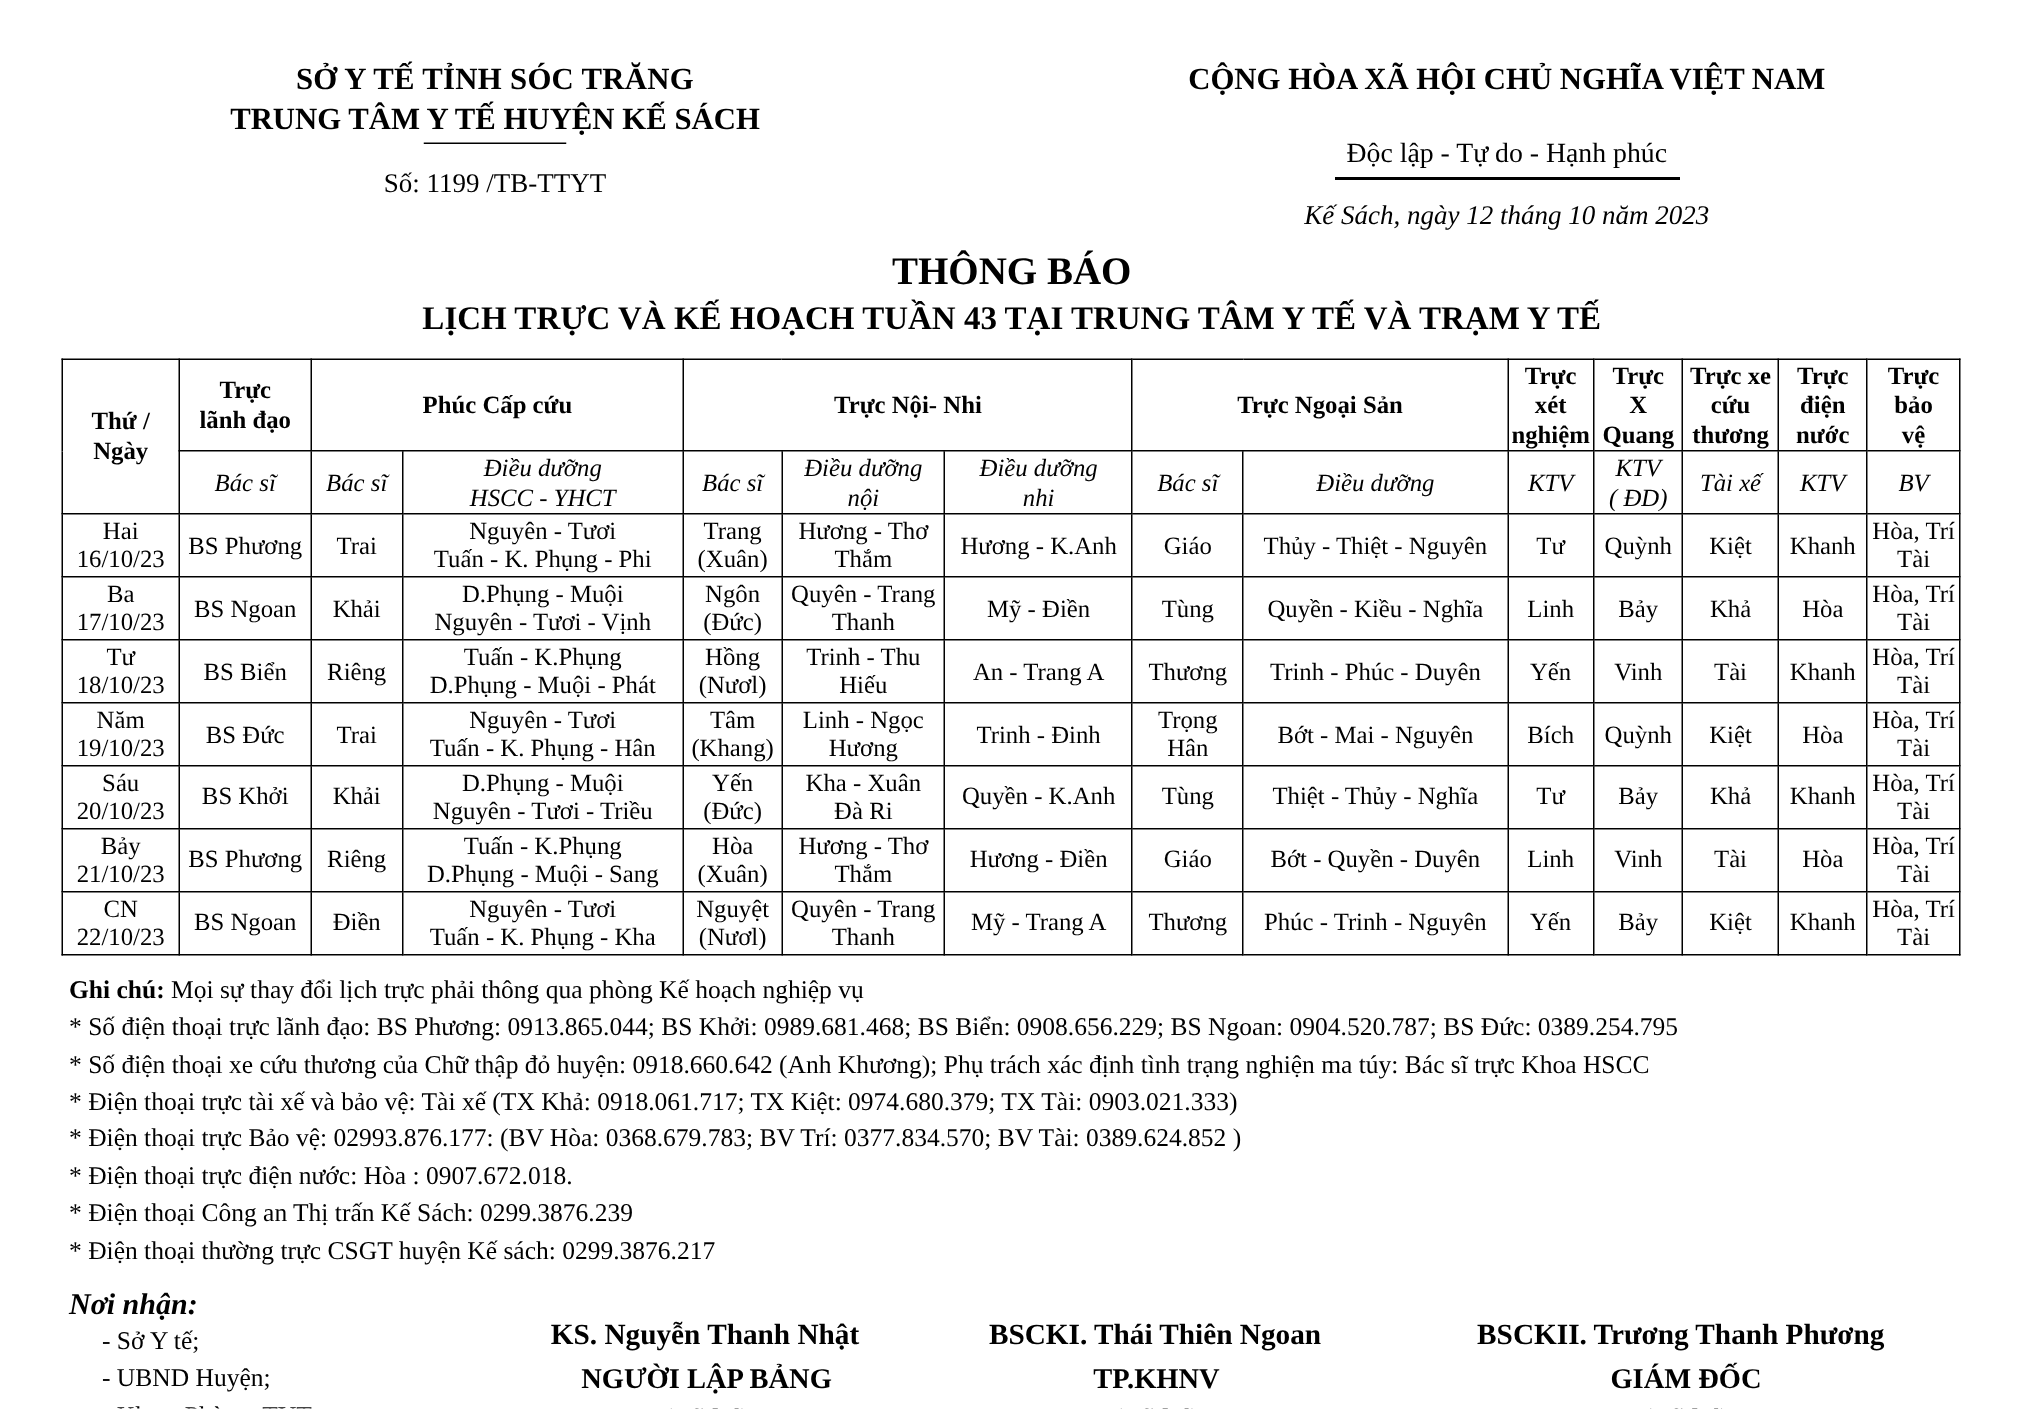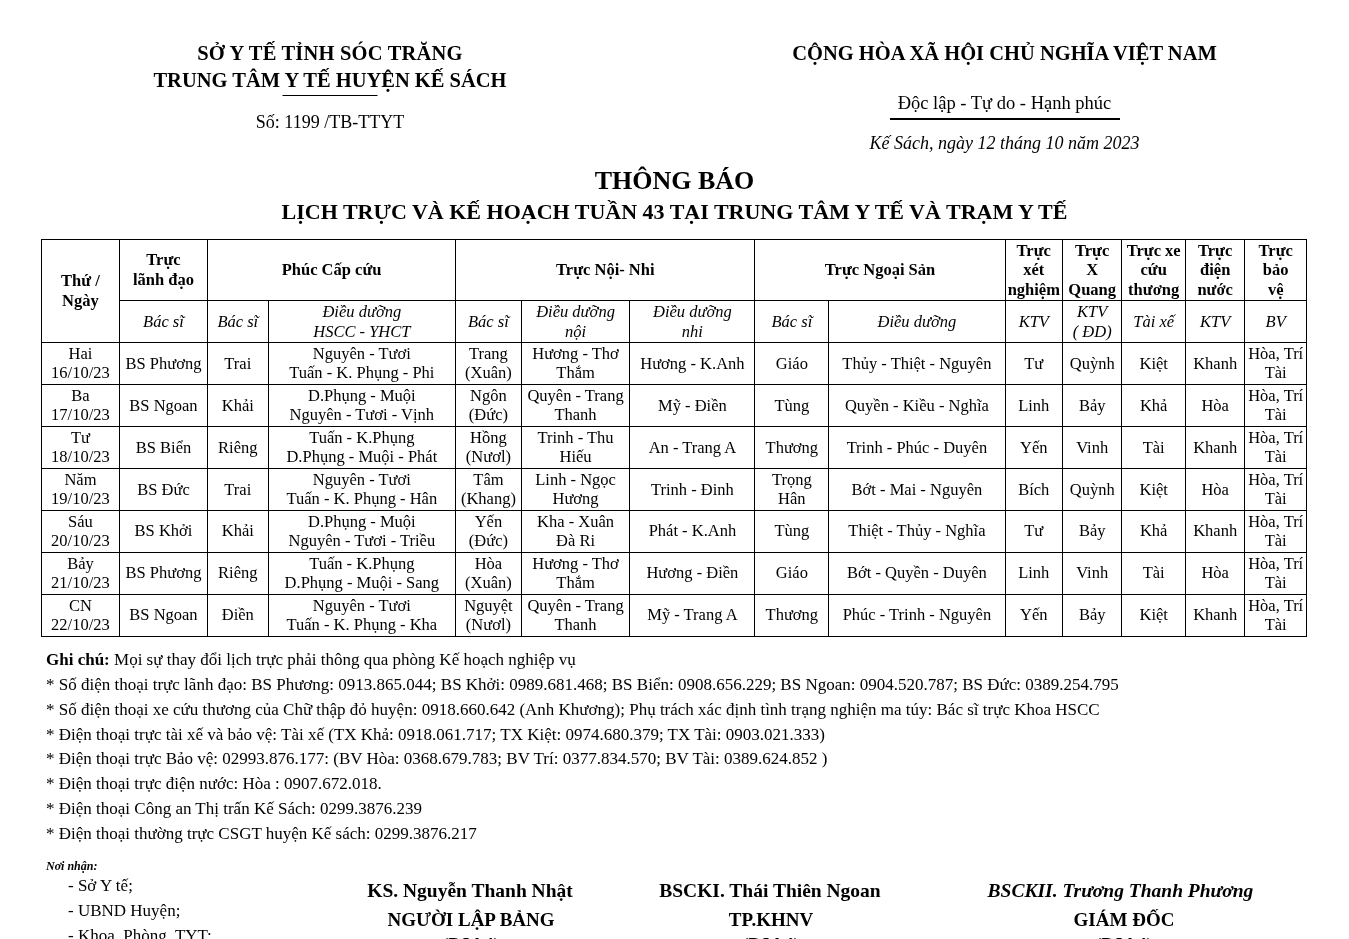--- a/index.html
+++ b/index.html
@@ -175,21 +175,21 @@
     margin-top: 12px;
     padding-left: 46px;
   }
   .sign-col-recv { width: 275px; }
   .sign-col { width: 300px; text-align: center; }
   .sign-col-khnv { width: 300px; text-align: center; }
   .sign-col-dir  { flex: 1; text-align: center; padding-right: 22px;}
   .recv-title {
     font-weight: bold;
     font-style: italic;
-    font-size: 12px;
+    font-size: 20px;
   }
   .recv-item {
     font-size: 17px;
     line-height: 1.45;
     padding-left: 22px;
   }
   .sign-title {
     font-weight: bold;
     font-size: 19px;
     line-height: 1.35;
@@ -209,21 +209,21 @@
     display: flex;
   }
   .name-spacer { width: 320px; }
   .name-cell {
     font-weight: bold;
     font-size: 19.5px;
     text-align: center;
   }
   .nm-1 { width: 300px; }
   .nm-2 { width: 300px; }
-  .nm-3 { flex: 1; padding-right: 28px; font-style: italic; }
+  .nm-3 { flex: 1; padding-right: 28px; }
 </style>
 </head>
 <body>
 
 <div class="page">
 
   <div class="header">
     <div class="hdr-left">
       <div class="org-line1">SỞ Y TẾ TỈNH SÓC TRĂNG</div>
       <div><span class="org-line2">TRUNG TÂM Y TẾ HUYỆN KẾ SÁCH</span></div>
@@ -471,21 +471,21 @@
               <div>Nguyên - Tươi - Triều</div>
             </td>
           <td class="cell-2line">
               <div>Yến</div>
               <div>(Đức)</div>
             </td>
           <td class="cell-2line">
               <div>Kha - Xuân</div>
               <div>Đà Ri</div>
             </td>
-          <td>Phát - K.Anh</td>
+          <td>Quyền - K.Anh</td>
           <td>Tùng</td>
           <td>Thiệt - Thủy - Nghĩa</td>
           <td>Tư</td>
           <td>Bảy</td>
           <td>Khả</td>
           <td>Khanh</td>
           <td class="cell-2line">
               <div>Hòa, Trí</div>
               <div>Tài</div>
             </td>

